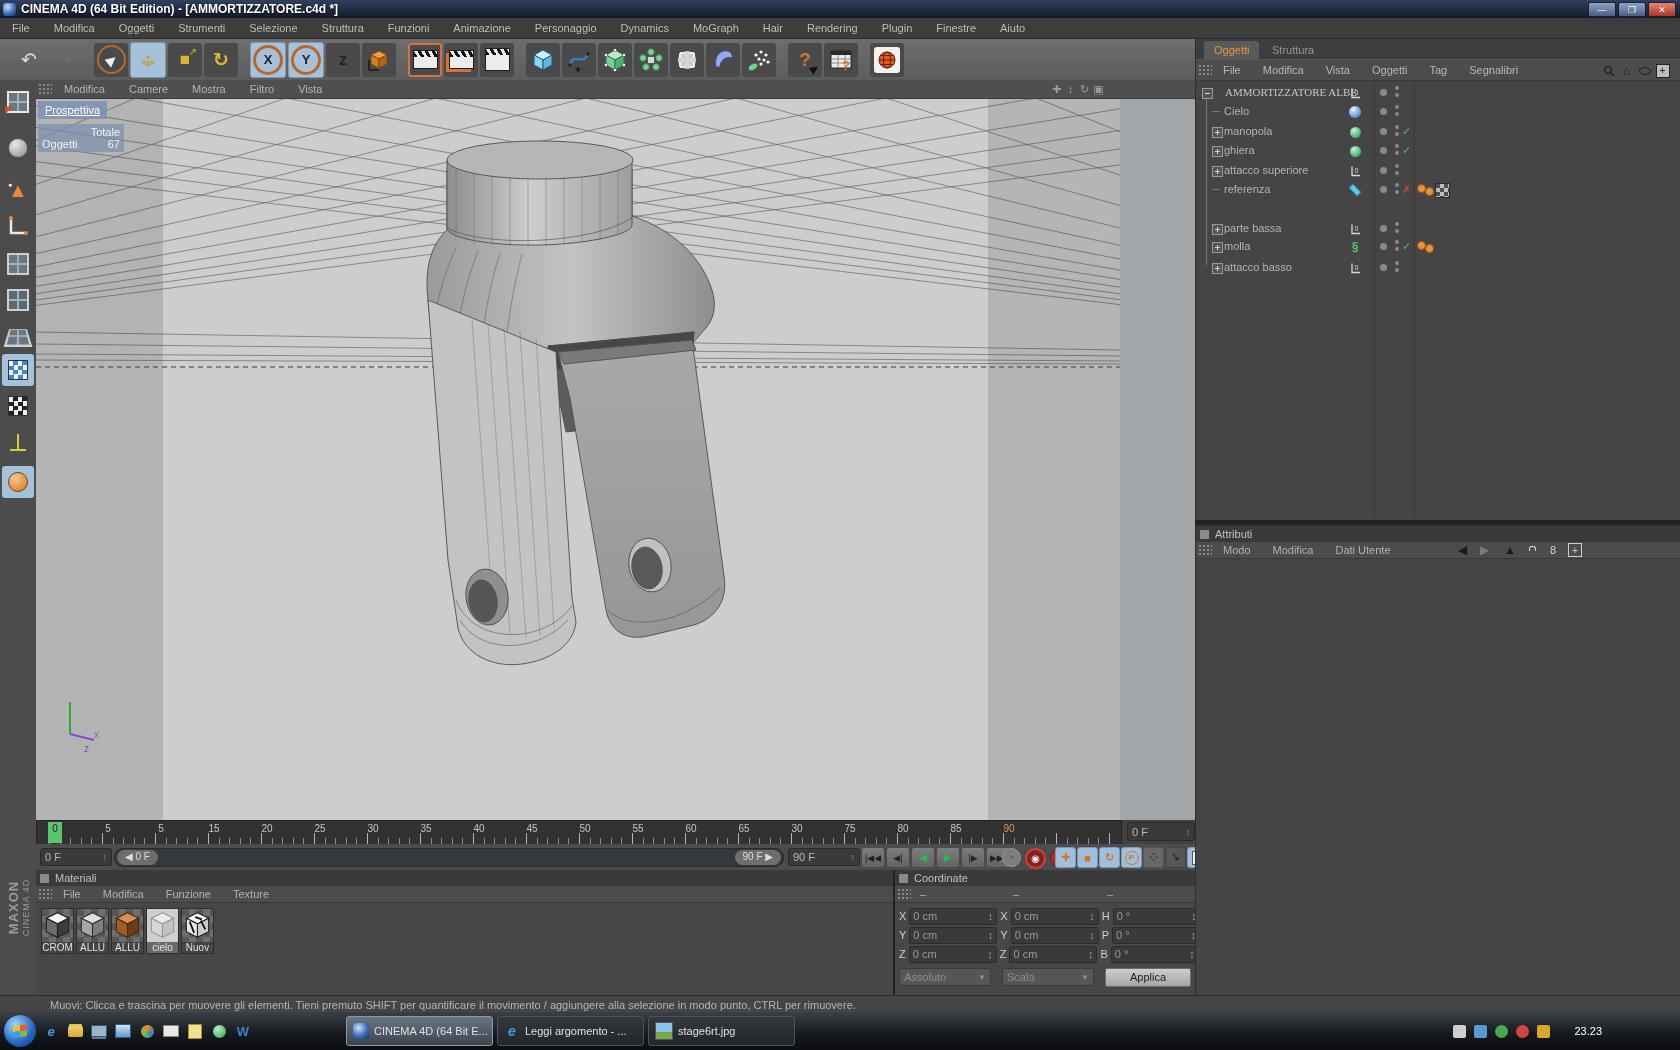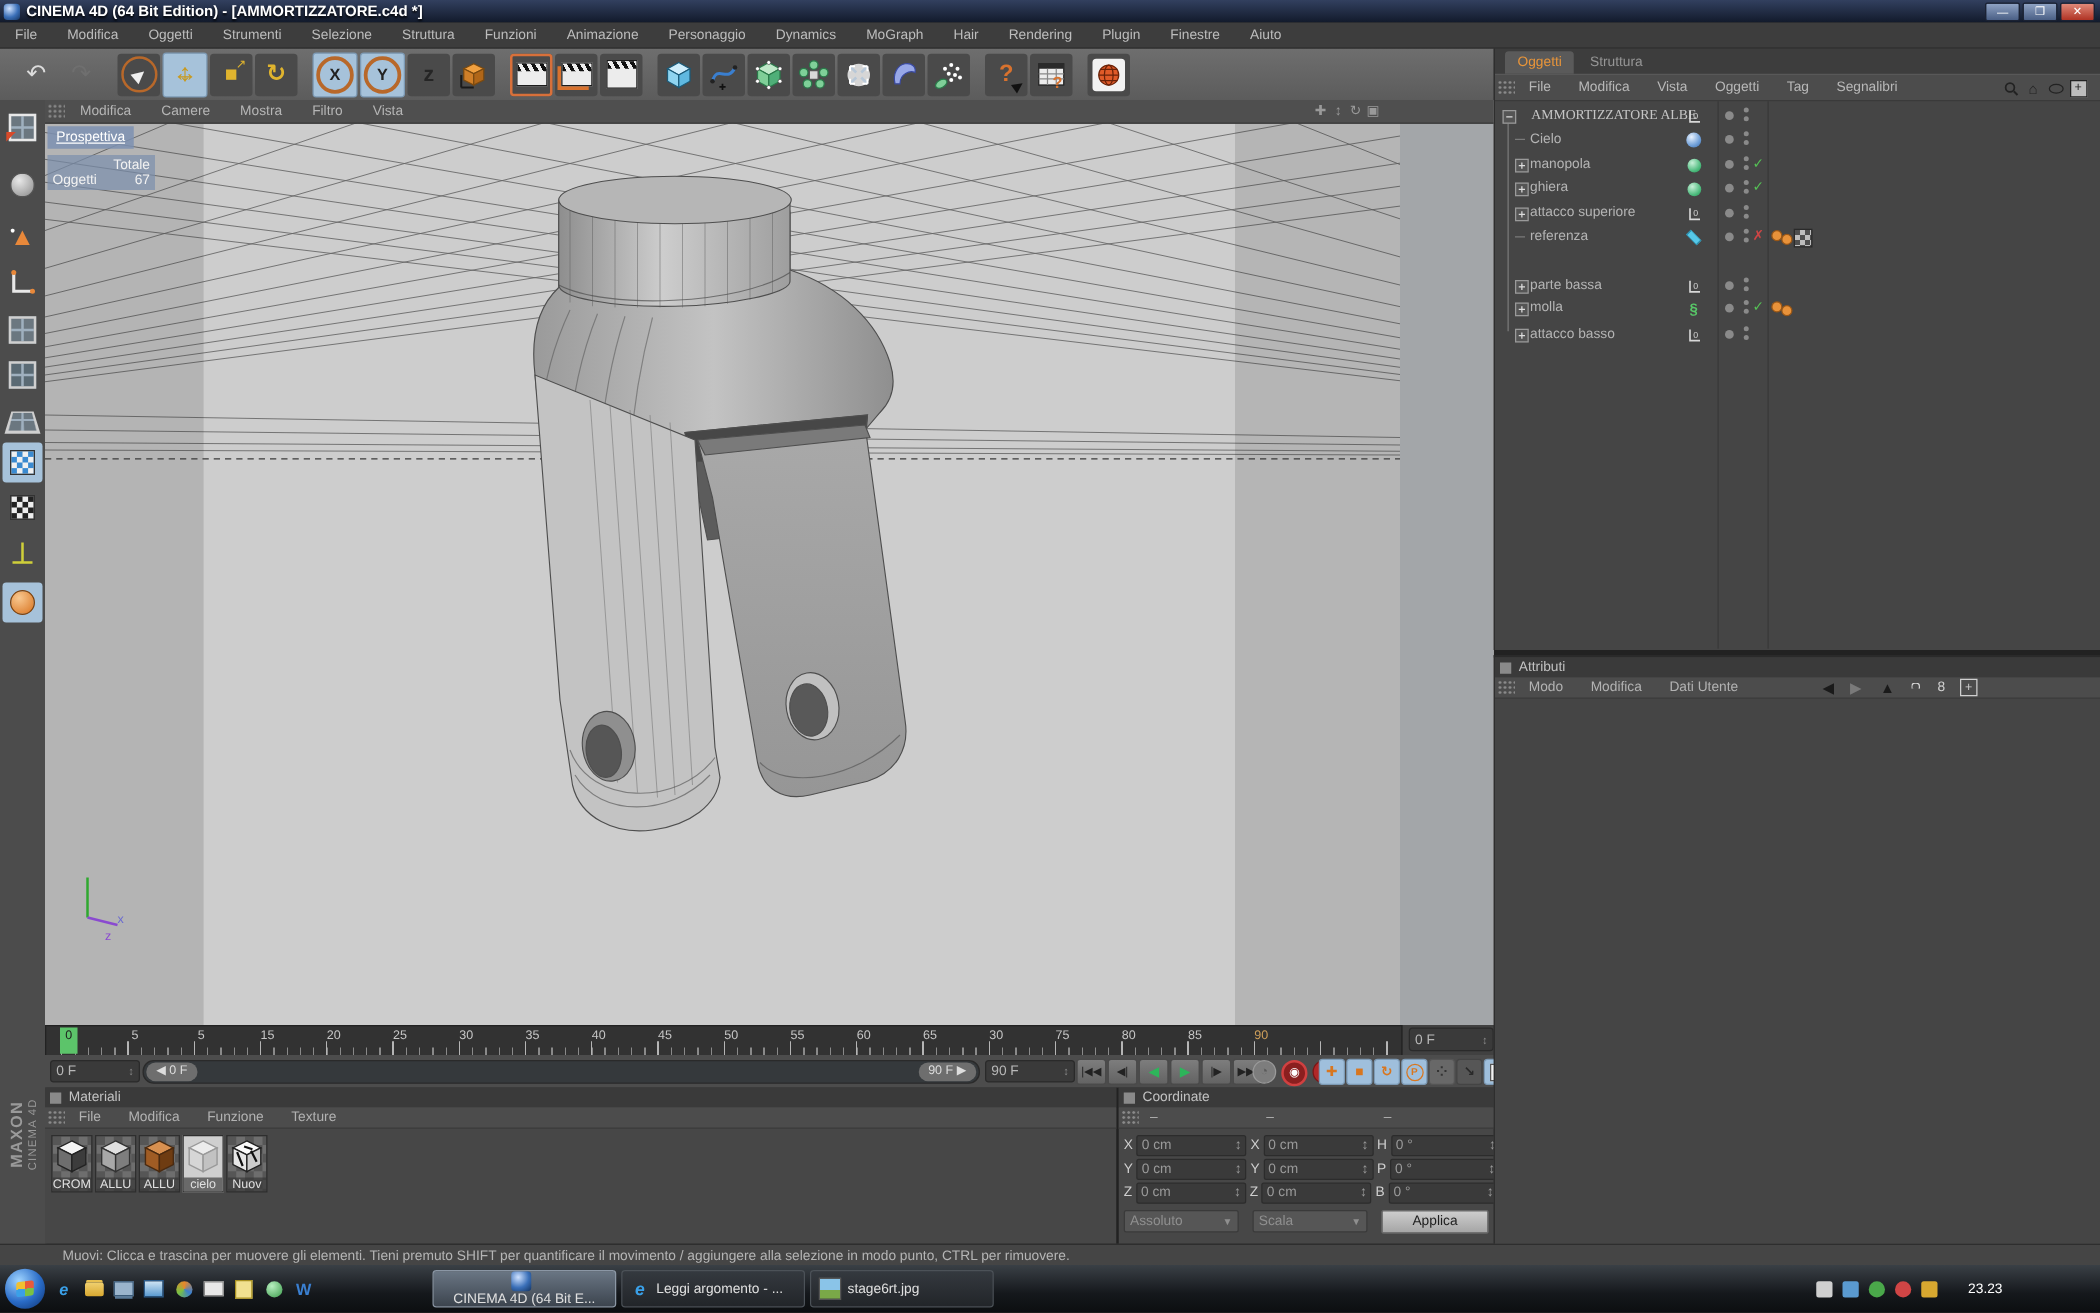--- a/index.html
+++ b/index.html
@@ -148,21 +148,21 @@
       background:radial-gradient(circle at 35% 30%,#9fd4ff,#2a6cc8 55%,#0c2f6b);
       display:flex;align-items:center;justify-content:center;}
   #orb .flag{width:14px;height:12px;background:
       conic-gradient(from 0deg at 50% 50%,#e85a3a 0 25%,#7ac143 0 50%,#3aa0e8 0 75%,#f0c030 0);
       border-radius:2px;transform:skewY(-6deg);}
   .ql{width:18px;height:18px;margin-left:6px;flex:none;display:flex;align-items:center;
       justify-content:center;font-weight:bold;font-size:13px;}
   .tkbtn{height:28px;width:133px;margin-left:4px;flex:none;border-radius:3px;display:flex;
       align-items:center;padding:0 6px;color:#e0e0e0;font-size:11px;white-space:nowrap;overflow:hidden;
       background:linear-gradient(#34393f,#222529);border:1px solid #4c5258;}
-  .tkbtn.act{background:linear-gradient(#6a7684,#3c444e);border:1px solid #8b97a5;flex-direction:column;}
+  .tkbtn.act{background:linear-gradient(#6a7684,#3c444e);border:1px solid #8b97a5;}
   .tkbtn .tico{width:16px;height:16px;margin-right:5px;flex:none;}
   #tray{position:absolute;right:130px;display:flex;align-items:center;gap:8px;}
   #clock{position:absolute;right:78px;color:#fff;font-size:11px;}
   .trayico{width:13px;height:13px;border-radius:2px;}
   
   .lockico{width:9px;height:7px;background:#d8d8d8;border-radius:1px;position:relative;}
   .lockico:before{content:"";position:absolute;left:1px;top:-4px;width:5px;height:4px;
       border:1.5px solid #d8d8d8;border-bottom:none;border-radius:3px 3px 0 0;}
   .plusbox{width:12px;height:12px;border:1px solid #222;display:flex;align-items:center;
       justify-content:center;font-size:10px;color:#222;background:#bdbdbd;}

